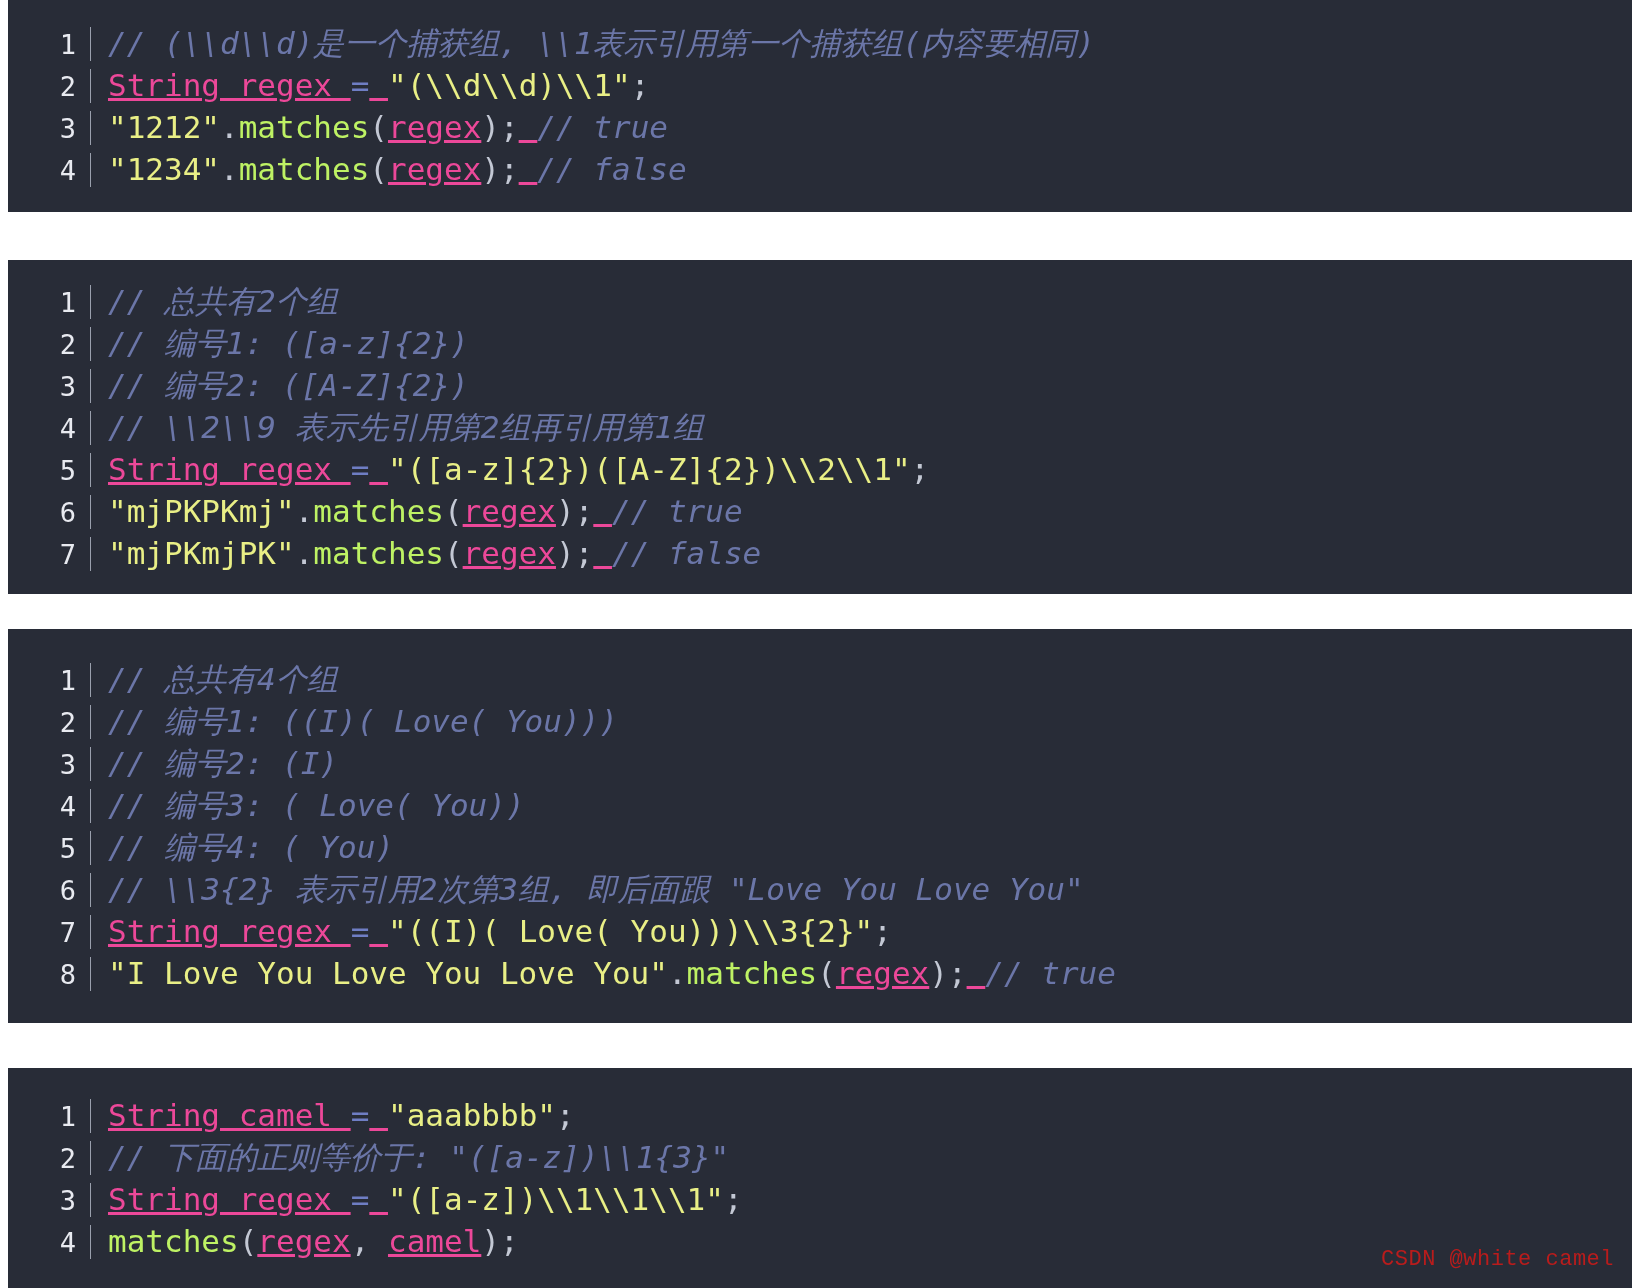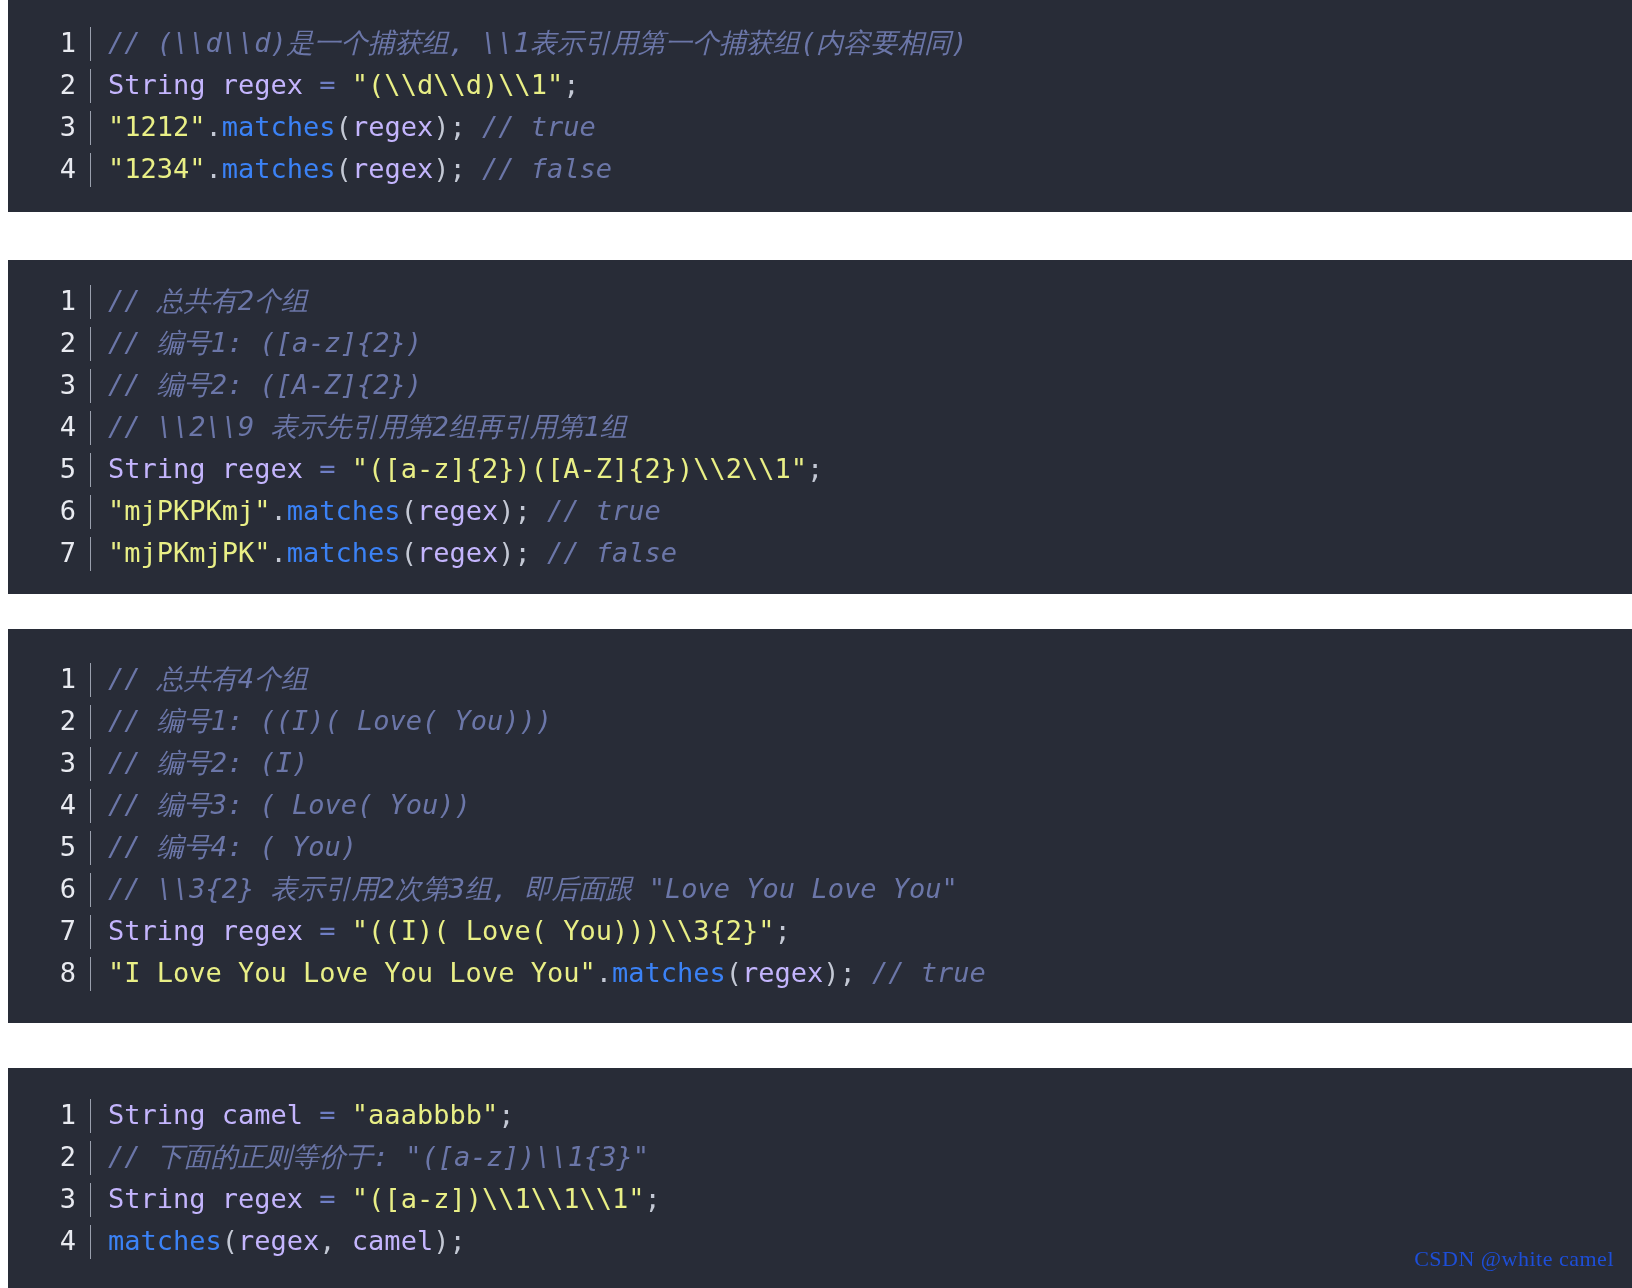--- a/index.html
+++ b/index.html
@@ -60,42 +60,42 @@
     flex: 0 0 1px;
     width: 1px;
     align-self: stretch;
     background: #9aa0ad;
     margin: 5px 0 3px 0;
   }
 
   .code-text {
     flex: 1 1 auto;
     padding-left: 17px;
-    font-size: 27px;
+    font-size: 31px;
     color: #e8eaf0;
     font-family: "DejaVu Sans Mono", "Liberation Mono", monospace;
     white-space: pre;
     letter-spacing: 0px;
   }
 
   
   .t-cmt   { color: #6b76a8; font-style: italic; }
   .t-str   { color: #e9ef86; }
-  .t-fn    { color: #3b82f6; }
+  .t-fn    { color: #bef264; }
   .t-op    { color: #6f7ec4; }
-  .t-plain { color: #c4b5fd; }
+  .t-plain { color: #ec4899; text-decoration: underline; }
   .t-punc  { color: #c3c8d4; }
 
   .watermark {
     position: absolute;
     right: 18px;
     bottom: 16px;
-    color: #1d4ed8;
+    color: #b91c1c;
     font-size: 22px;
-    font-family: Liberation Serif, serif;
+    font-family: Liberation Mono, monospace;
     letter-spacing: 0.5px;
     user-select: none;
   }
 </style>
 </head>
 <body>
 
 <div class="page">
   <div id="blocks-root">
       <div class="code-block" style="top: 0px; height: 212px;">

